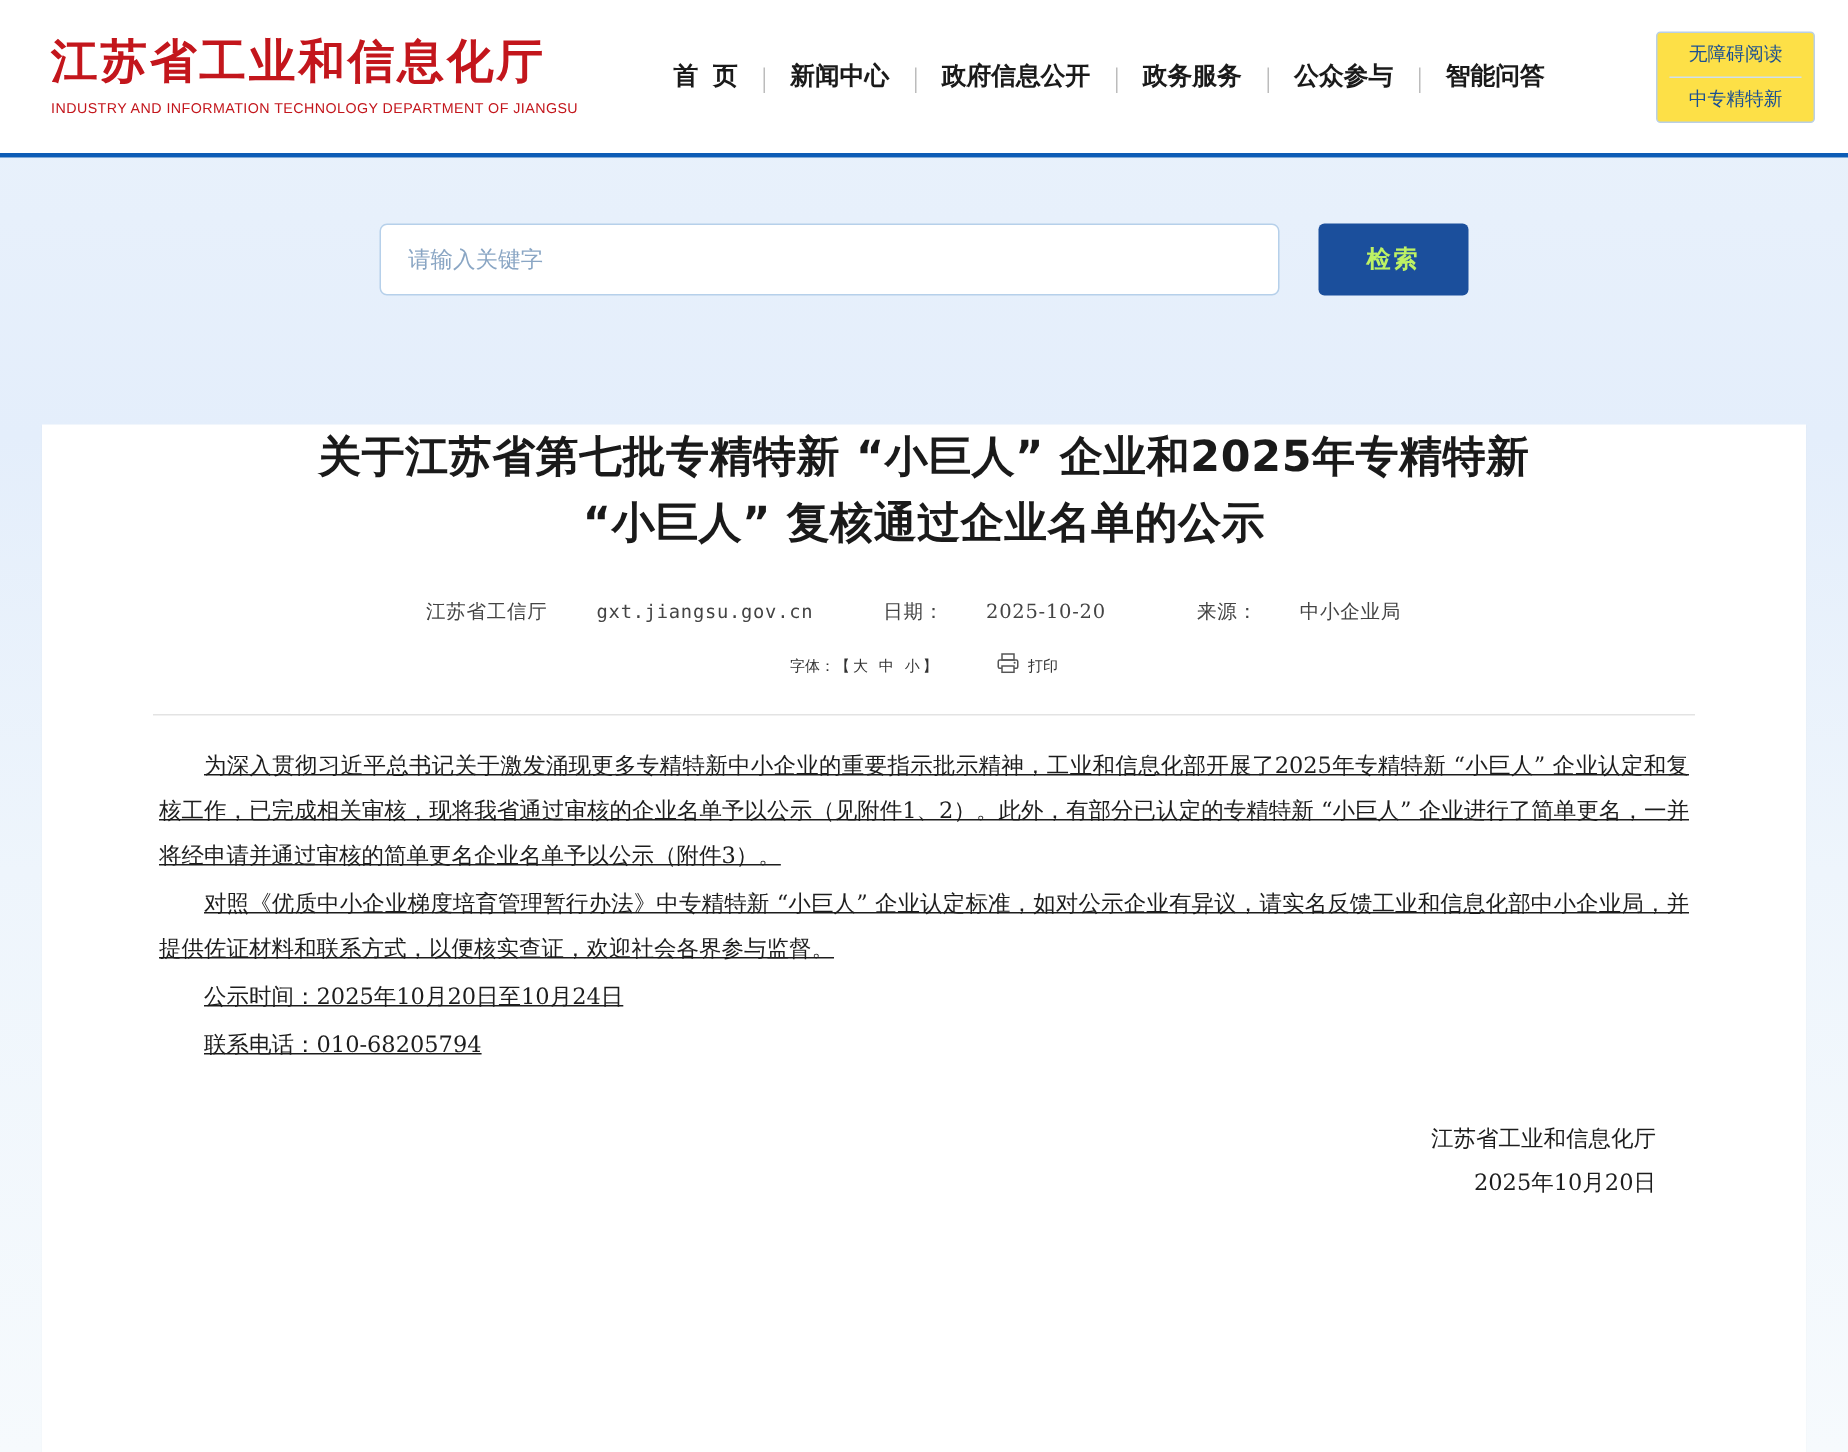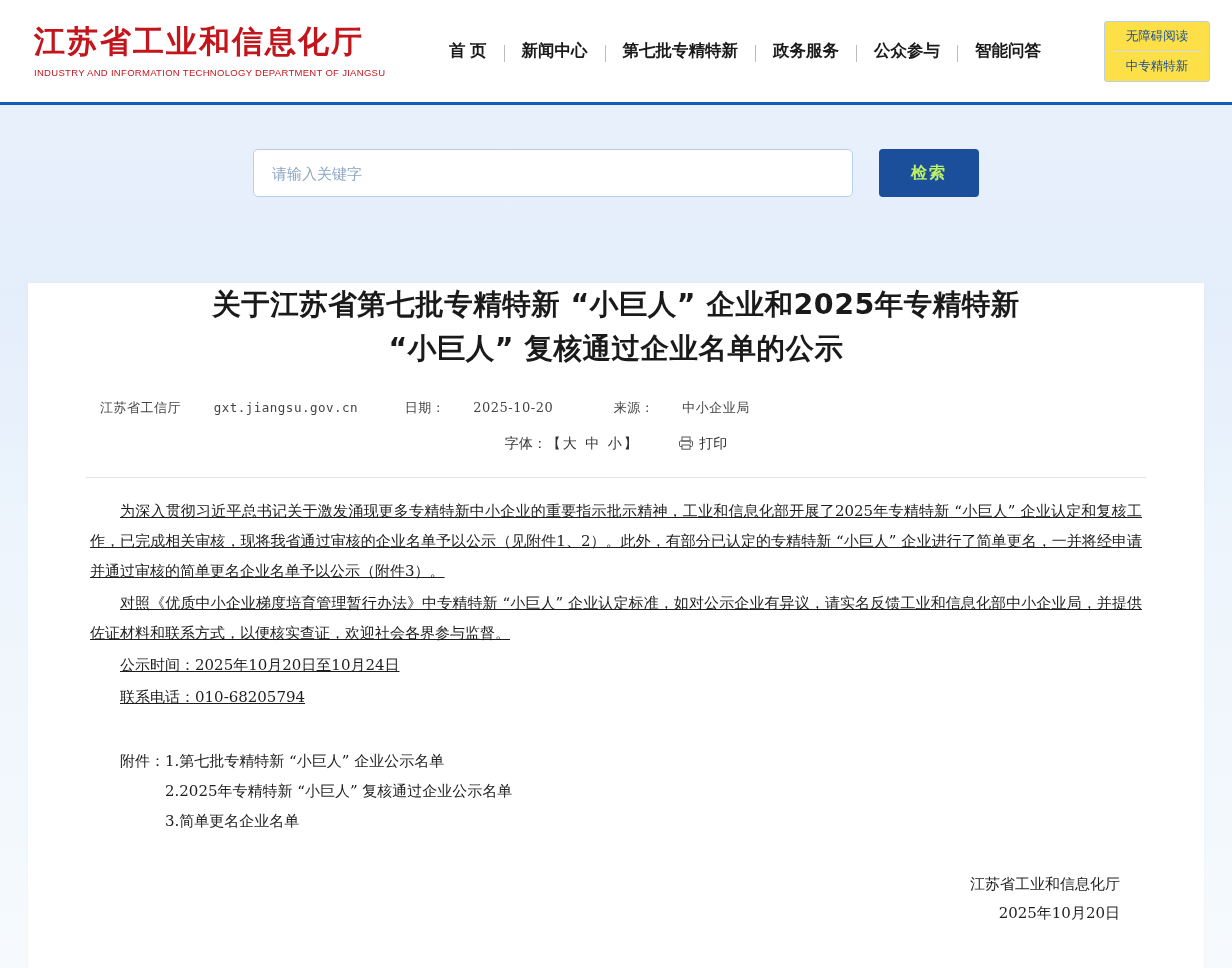--- a/index.html
+++ b/index.html
@@ -66,20 +66,21 @@
     margin-top: 7px;
     white-space: nowrap;
   }
   .nav {
     flex: 1;
     display: flex;
     align-items: flex-end;
     justify-content: flex-start;
     gap: 0;
     padding-left: 30px;
+    font-family: Liberation Mono, monospace;
   }
   .nav-item {
     font-size: 16.5px;
     font-weight: bold;
     color: #1a1a1a;
     padding: 0 17px;
     white-space: nowrap;
     cursor: pointer;
   }
   .nav-sep {
@@ -158,46 +159,46 @@
     z-index: 3;
     box-shadow: 0 0 1px rgba(0,0,0,.05);
   }
   .breadcrumb {
     font-size: 13px;
     color: #555;
     padding: 22px 0 0 34px;
   }
   .crumb-sep { color: #777; }
   .article {
-    padding: 0 58px;
+    padding: 0 74px;
   }
   .title {
     text-align: center;
     font-family: "DejaVu Sans", sans-serif;
     font-size: 28.5px;
     font-weight: bold;
     color: #1a1a1a;
     line-height: 1.55;
     margin: 42px 0 0;
     letter-spacing: .5px;
   }
   .meta {
-    text-align: left;
+    text-align: center;
     margin-top: 28px;
     font-size: 13px;
     color: #444;
     font-family: "DejaVu Serif", serif;
     letter-spacing: .5px;
   }
   .meta span { margin: 0 14px; }
   .meta .site { font-family: "DejaVu Sans Mono", monospace; font-size: 12.5px; }
   .toolrow {
     text-align: center;
     margin-top: 18px;
-    font-size: 14px;
+    font-size: 10px;
     color: #333;
     font-family: "DejaVu Serif", serif;
   }
   .toolrow .fs-label { }
   .toolrow .fs-opt { cursor: pointer; padding: 0 2px; }
   .toolrow .print {
     margin-left: 36px;
     cursor: pointer;
     white-space: nowrap;
   }
@@ -269,21 +270,21 @@
     <div class="logo-block">
       <div class="logo-cn">江苏省工业和信息化厅</div>
       <div class="logo-en">INDUSTRY AND INFORMATION TECHNOLOGY DEPARTMENT OF JIANGSU</div>
     </div>
 
     <div class="nav">
       <div class="nav-item">首 页</div>
       <div class="nav-sep"></div>
       <div class="nav-item">新闻中心</div>
       <div class="nav-sep"></div>
-      <div class="nav-item">第七批专精特新</div>
+      <div class="nav-item">政府信息公开</div>
       <div class="nav-sep"></div>
       <div class="nav-item">政务服务</div>
       <div class="nav-sep"></div>
       <div class="nav-item">公众参与</div>
       <div class="nav-sep"></div>
       <div class="nav-item">智能问答</div>
     </div>
 
     <div class="access-box">
       <div class="line1">无障碍阅读</div>
@@ -331,25 +332,20 @@
 
       <hr class="divider">
 
       <div class="body-text">
         <p class="indent2">为深入贯彻习近平总书记关于激发涌现更多专精特新中小企业的重要指示批示精神，工业和信息化部开展了2025年专精特新 “小巨人” 企业认定和复核工作，已完成相关审核，现将我省通过审核的企业名单予以公示（见附件1、2）。此外，有部分已认定的专精特新 “小巨人” 企业进行了简单更名，一并将经申请并通过审核的简单更名企业名单予以公示（附件3）。</p>
         <p class="indent2">对照《优质中小企业梯度培育管理暂行办法》中专精特新 “小巨人” 企业认定标准，如对公示企业有异议，请实名反馈工业和信息化部中小企业局，并提供佐证材料和联系方式，以便核实查证，欢迎社会各界参与监督。</p>
         <p class="indent2">公示时间：2025年10月20日至10月24日</p>
         <p class="indent2">联系电话：010-68205794</p>
       </div>
 
-      <div class="attach-wrap">
-        <div class="attach-line"><span>附件：</span><span>1.第七批专精特新 “小巨人” 企业公示名单</span></div>
-        <div class="attach-line sub"><span>2.2025年专精特新 “小巨人” 复核通过企业公示名单</span></div>
-        <div class="attach-line sub"><span>3.简单更名企业名单</span></div>
-      </div>
 
       <div class="signature">
         <div>江苏省工业和信息化厅</div>
         <div>2025年10月20日</div>
       </div>
 
     </div>
   </div>
 </div>
 

